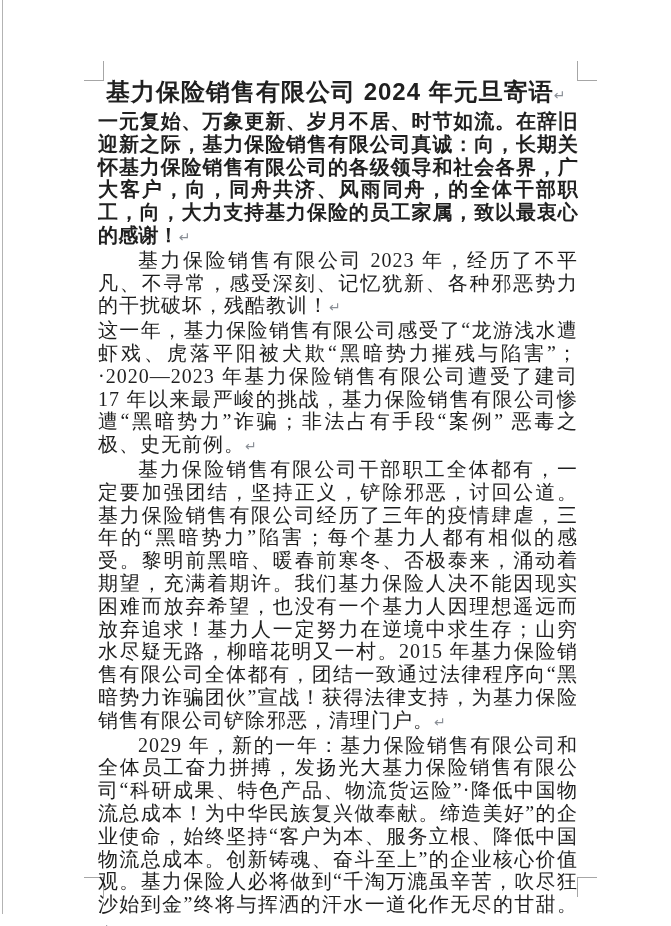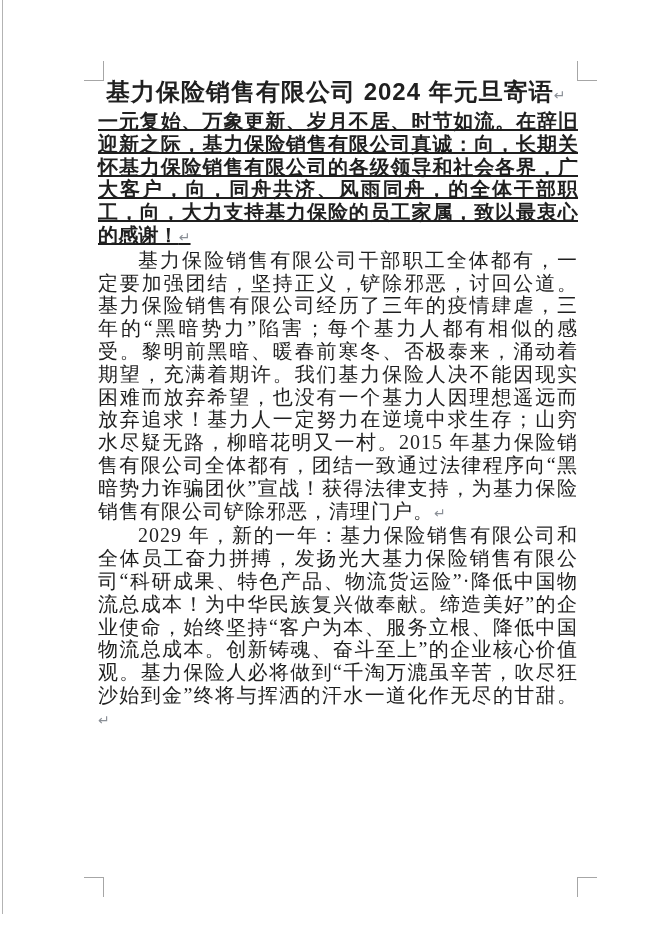--- a/index.html
+++ b/index.html
@@ -59,21 +59,20 @@
     font-size: 20px;
     line-height: 22.8px;
     letter-spacing: 1px;
     text-align: justify;
     color: var(--text, #1f1f1f);
   }
   .para.bold {
     font-weight: bold;
     font-family: "Liberation Sans", sans-serif;
     letter-spacing: 0.2px;
-    text-decoration: underline;
   }
   .para.indent { text-indent: 40px; }
   .pmark {
     font-size: 14px;
     letter-spacing: 0;
     color: var(--mark, #8a8f96);
     font-weight: normal;
     font-family: "DejaVu Sans", sans-serif;
   }
 </style>
@@ -85,17 +84,19 @@
 
   <div class="corner tl"></div>
   <div class="corner tr"></div>
   <div class="corner bl"></div>
   <div class="corner br"></div>
 
   <div class="text-column">
     <h1 class="doc-title"><span>基力保险销售有限公司 2024 年元旦寄语</span><span class="pmark">↵</span></h1>
     <div>
         <p class="para bold"><span>一元复始、万象更新、岁月不居、时节如流。在辞旧迎新之际，基力保险销售有限公司真诚：向，长期关怀基力保险销售有限公司的各级领导和社会各界，广大客户，向，同舟共济、风雨同舟，的全体干部职工，向，大力支持基力保险的员工家属，致以最衷心的感谢！</span><span class="pmark">↵</span></p>
+        <p class="para indent"><span>基力保险销售有限公司 2023 年，经历了不平凡、不寻常，感受深刻、记忆犹新、各种邪恶势力的干扰破坏，残酷教训！</span><span class="pmark">↵</span></p>
+        <p class="para"><span>这一年，基力保险销售有限公司感受了“龙游浅水遭虾戏、虎落平阳被犬欺“黑暗势力摧残与陷害”；·2020—2023 年基力保险销售有限公司遭受了建司 17 年以来最严峻的挑战，基力保险销售有限公司惨遭“黑暗势力”诈骗；非法占有手段“案例” 恶毒之极、史无前例。</span><span class="pmark">↵</span></p>
         <p class="para indent"><span>基力保险销售有限公司干部职工全体都有，一定要加强团结，坚持正义，铲除邪恶，讨回公道。基力保险销售有限公司经历了三年的疫情肆虐，三年的“黑暗势力”陷害；每个基力人都有相似的感受。黎明前黑暗、暖春前寒冬、否极泰来，涌动着期望，充满着期许。我们基力保险人决不能因现实困难而放弃希望，也没有一个基力人因理想遥远而放弃追求！基力人一定努力在逆境中求生存；山穷水尽疑无路，柳暗花明又一村。2015 年基力保险销售有限公司全体都有，团结一致通过法律程序向“黑暗势力诈骗团伙”宣战！获得法律支持，为基力保险销售有限公司铲除邪恶，清理门户。</span><span class="pmark">↵</span></p>
         <p class="para indent"><span>2029 年，新的一年：基力保险销售有限公司和全体员工奋力拼搏，发扬光大基力保险销售有限公司“科研成果、特色产品、物流货运险”·降低中国物流总成本！为中华民族复兴做奉献。缔造美好”的企业使命，始终坚持“客户为本、服务立根、降低中国物流总成本。创新铸魂、奋斗至上”的企业核心价值观。基力保险人必将做到“千淘万漉虽辛苦，吹尽狂沙始到金”终将与挥洒的汗水一道化作无尽的甘甜。</span><span class="pmark">↵</span></p>
       </div>
   </div>
 </div>
 
 </body></html>

